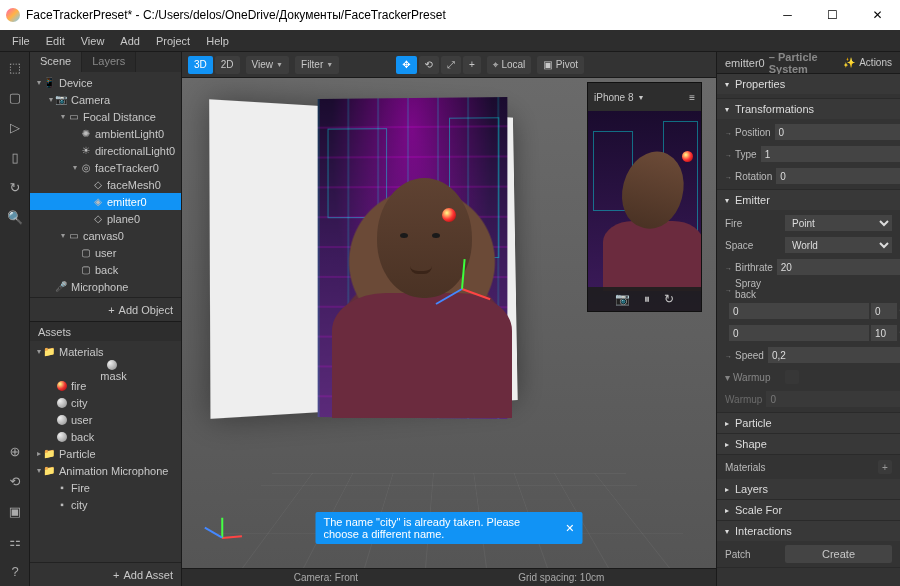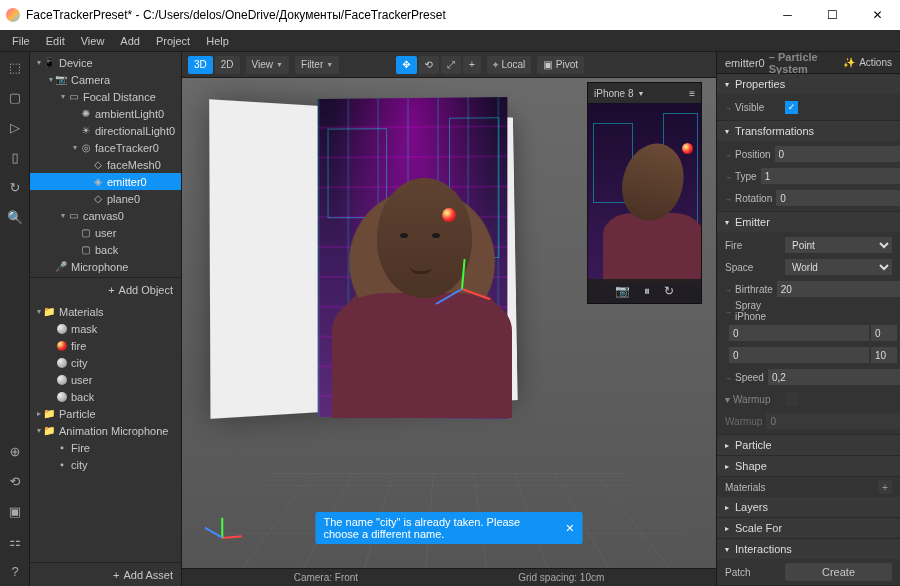--- a/index.html
+++ b/index.html
@@ -58,21 +58,21 @@
 .gizmo { position: absolute; left: 250px; top: 180px; width: 60px; height: 60px; }
 .gizmo .ax { position: absolute; left: 30px; top: 30px; width: 30px; height: 2px; transform-origin: left center; }
 .gizmo .x { background: #ff4444; transform: rotate(20deg); }
 .gizmo .y { background: #3cff3c; transform: rotate(-85deg); }
 .gizmo .z { background: #4488ff; transform: rotate(150deg); }
 .wire { position: absolute; border: 1px solid rgba(0,255,255,0.4); }
 .reddot { position: absolute; width: 14px; height: 14px; border-radius: 50%; background: radial-gradient(circle at 35% 35%, #ff8, #f33, #800); }
 .axis-widget { position: absolute; left: 40px; bottom: 30px; width: 30px; height: 30px; }
 .axis-widget .a { position: absolute; left: 0; bottom: 0; width: 20px; height: 1.5px; transform-origin: left center; }
 .preview { position: absolute; right: 14px; top: 4px; width: 115px; background: #222; border: 1px solid #111; }
-.preview-head { height: 20px; display: flex; align-items: center; padding: 0 6px; background: #2d2d2d; font-size: 10px; }
+.preview-head { height: 28px; display: flex; align-items: center; padding: 0 6px; background: #2d2d2d; font-size: 10px; }
 .preview-head .caret { margin-left: 4px; font-size: 7px; }
 .preview-head .sp { flex: 1; }
 .preview-body { height: 200px; position: relative; overflow: hidden; background: linear-gradient(#1a0b2e,#3d1b5c); }
 .preview-body .pface { position: absolute; left: 15px; top: 40px; width: 90px; height: 120px; }
 .preview-body .phead { position: absolute; left: 20px; top: 0; width: 60px; height: 78px; border-radius: 50% 50% 48% 48%; background: linear-gradient(#6b4a37,#4a3224); transform: rotate(15deg); }
 .preview-body .pshirt { position: absolute; left: 0; top: 70px; width: 100px; height: 70px; background: #6b2b3e; border-radius: 30% 30% 0 0; }
 .preview-ctrl { height: 24px; display: flex; align-items: center; justify-content: center; gap: 14px; background: rgba(30,30,30,0.9); font-size: 12px; position: absolute; bottom: 0; left: 0; right: 0; }
 .toast { position: absolute; left: 50%; bottom: 24px; transform: translateX(-50%); background: #1193f5; color: #fff; padding: 4px 8px; font-size: 11px; border-radius: 2px; display: flex; align-items: center; gap: 8px; }
 .toast .x { cursor: pointer; }
 .statusbar { height: 18px; background: #2d2d2d; display: flex; align-items: center; justify-content: center; gap: 160px; font-size: 10px; color: #aaa; border-top: 1px solid #1a1a1a; }
@@ -130,20 +130,24 @@
     <div class="ri">🔍</div>
     <div class="spacer"></div>
     <div class="ri">⊕</div>
     <div class="ri">⟲</div>
     <div class="ri">▣</div>
     <div class="ri">⚏</div>
     <div class="ri">?</div>
   </div>
 
   <div class="leftpanel">
+    <div class="panel-tabs">
+      <div class="panel-tab">Scene</div>
+      <div class="panel-tab inactive">Layers</div>
+    </div>
     <div class="tree" id="scene-tree">
         <div class="node" style="padding-left: 4px;">
           <span class="tw">▾</span>
           <span class="ic">📱</span>
           <span class="lbl">Device</span>
         </div>
         <div class="node" style="padding-left: 16px;">
           <span class="tw">▾</span>
           <span class="ic">📷</span>
           <span class="lbl">Camera</span>
@@ -201,27 +205,28 @@
         <div class="node" style="padding-left: 16px;">
           <span class="tw"></span>
           <span class="ic">🎤</span>
           <span class="lbl">Microphone</span>
         </div>
       </div>
     <div class="addbtn">
         <span>+</span>
         <span>Add Object</span>
       </div>
+    <div class="panel-head">Assets</div>
     <div class="tree assets" id="assets-tree">
         <div class="node" style="padding-left: 4px;">
           <span class="tw">▾</span>
           <span class="ic">📁</span>
           <span class="lbl">Materials</span>
         </div>
-        <div class="node" style="padding-left: 16px;">
+        <div class="node" style="padding-left: 16px; flex-direction: column;">
           <span class="tw"></span>
           <span class="ic">
             <span class="ball"></span>
           </span>
           <span class="lbl">mask</span>
         </div>
         <div class="node" style="padding-left: 16px;">
           <span class="tw"></span>
           <span class="ic">
             <span class="ball red"></span>
@@ -368,29 +373,20 @@
       <span class="tp">– Particle System</span>
       <span class="sp"></span>
       <span class="act">✨<span>Actions</span></span>
     </div>
     <div class="section">
       <div class="sec-head">
           <span class="tw">▾</span>
           <span>Properties</span>
         </div>
       <div class="sec-body">
-        <div class="prow">
-            <span class="pl">
-              <span class="arr">→</span>
-              <span>Visible</span>
-            </span>
-            <div class="ctrls">
-              <span class="chk">✓</span>
-            </div>
-          </div>
       </div>
     </div>
     <div class="section">
       <div class="sec-head">
           <span class="tw">▾</span>
           <span>Transformations</span>
         </div>
       <div class="sec-body">
         <div class="prow">
             <span class="pl">
@@ -444,21 +440,21 @@
               <span class="arr">→</span>
               <span>Birthrate</span>
             </span>
             <div class="ctrls">
               <input class="fld" value="20" style="">
             </div>
           </div>
         <div class="prow">
             <span class="pl">
               <span class="arr">→</span>
-              <span>Spray iPhone</span>
+              <span>Spray back</span>
             </span>
           </div>
         <div class="prow">
             <span class="pl"></span>
             <div class="ctrls">
               <input class="fld" value="0" style="">
               <input class="fld sm" value="0" style="">
               <span class="axlbl">%</span>
             </div>
           </div>

